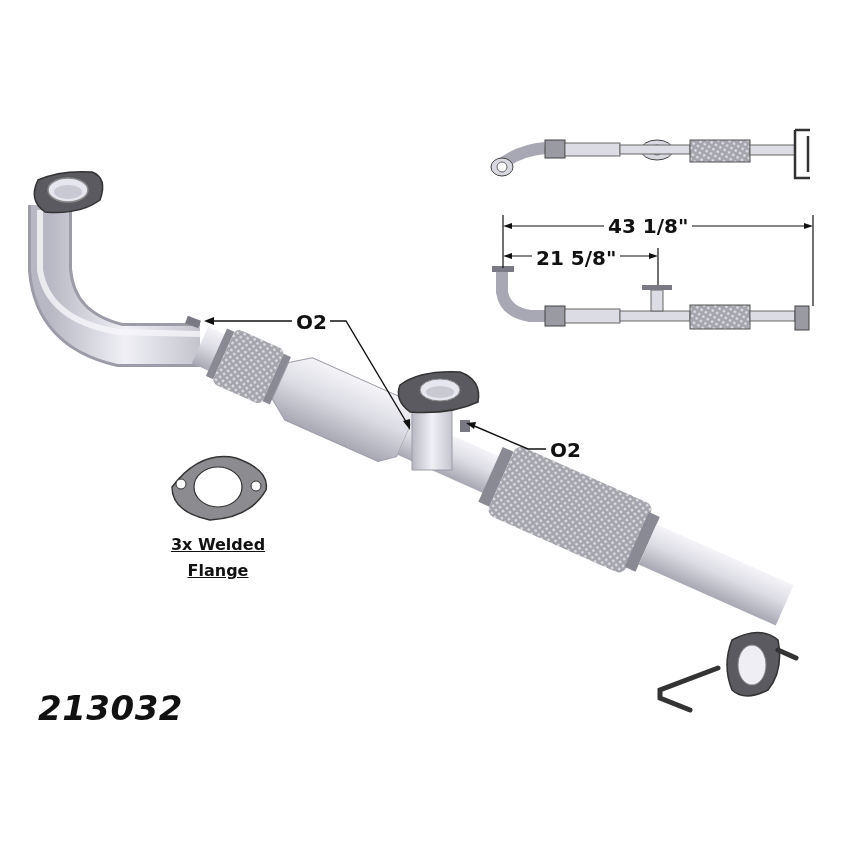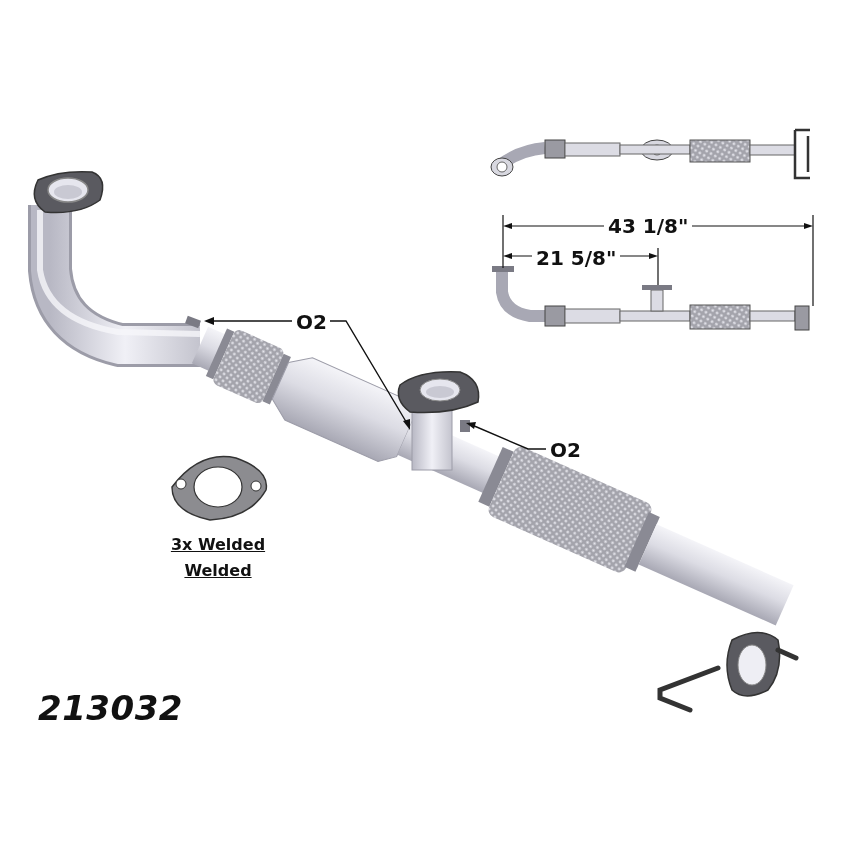--- a/index.html
+++ b/index.html
@@ -141,16 +141,16 @@
 </div>
 
 <div class="label dim-long">43 1/8"</div>
 <div class="label dim-short">21 5/8"</div>
 
 <div class="label o2-top">O2</div>
 <div class="label o2-right">O2</div>
 
 <div class="label flange-caption">
   <div>3x Welded</div>
-  <div>Welded</div>
+  <div>Flange</div>
 </div>
 
 <div class="label part-number">213032</div>
 
 </body></html>

